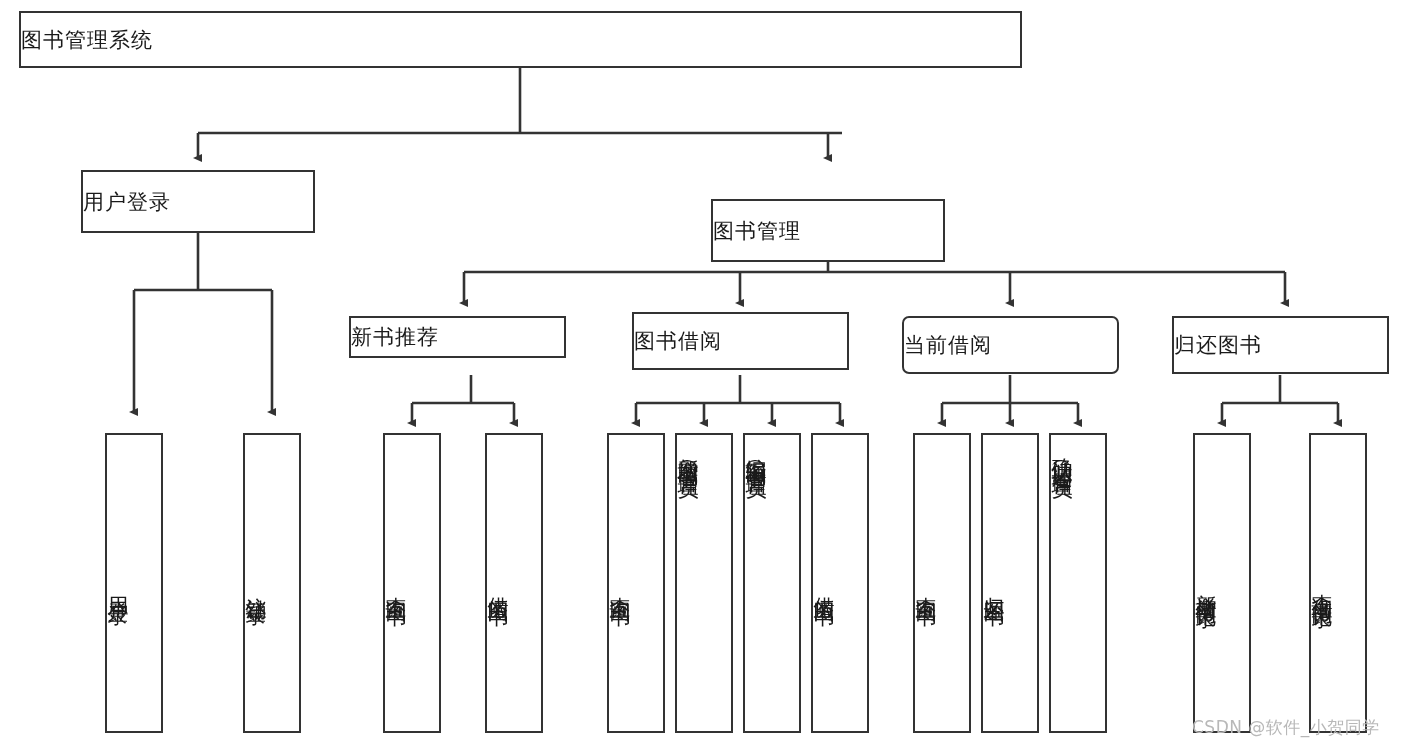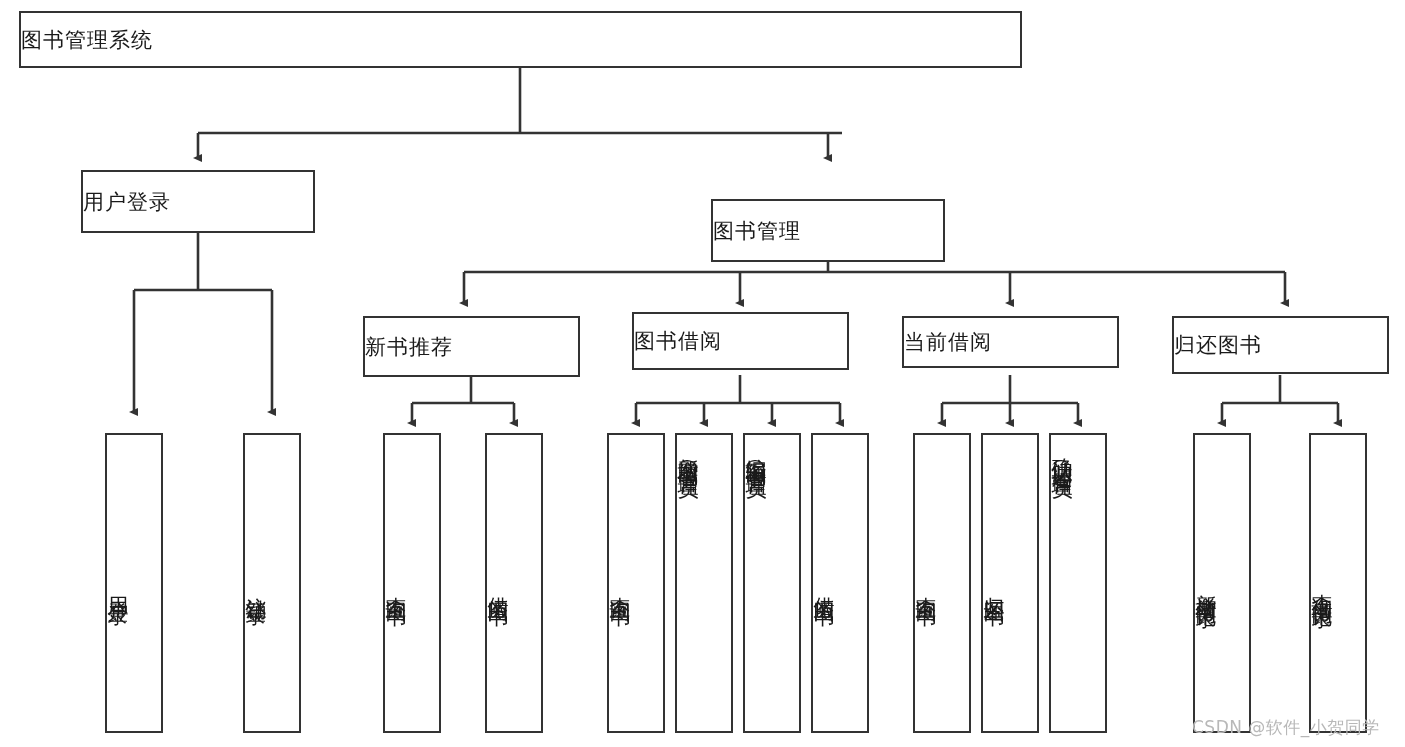--- a/index.html
+++ b/index.html
@@ -120,27 +120,27 @@
     <span>图书管理系统</span>
   </div>
 
   <div class="node h" style="left:81px; top:170px; width:234px; height:63px;">
     <span>用户登录</span>
   </div>
   <div class="node h" style="left:711px; top:170px; width:234px; height:63px;margin-top:29px;">
     <span>图书管理</span>
   </div>
 
-  <div class="node h" style="left:363px; top:316px; width:217px; height:61px;">
+  <div class="node h" style="left:349px; top:316px; width:217px; height:42px;">
     <span>新书推荐</span>
   </div>
   <div class="node h" style="left:632px; top:312px; width:217px; height:58px;">
     <span>图书借阅</span>
   </div>
-  <div class="node h" style="left:902px; top:316px; width:217px; height:52px;">
+  <div class="node h" style="left:902px; top:316px; width:217px; height:58px;border-radius:7px;">
     <span>当前借阅</span>
   </div>
   <div class="node h" style="left:1172px; top:316px; width:217px; height:58px;">
     <span>归还图书</span>
   </div>
 
   <div class="node v" style="left:105px; top:433px; width:58px; height:300px;">
     <span class="vtext center">用户登录</span>
   </div>
   <div class="node v" style="left:243px; top:433px; width:58px; height:300px;">

